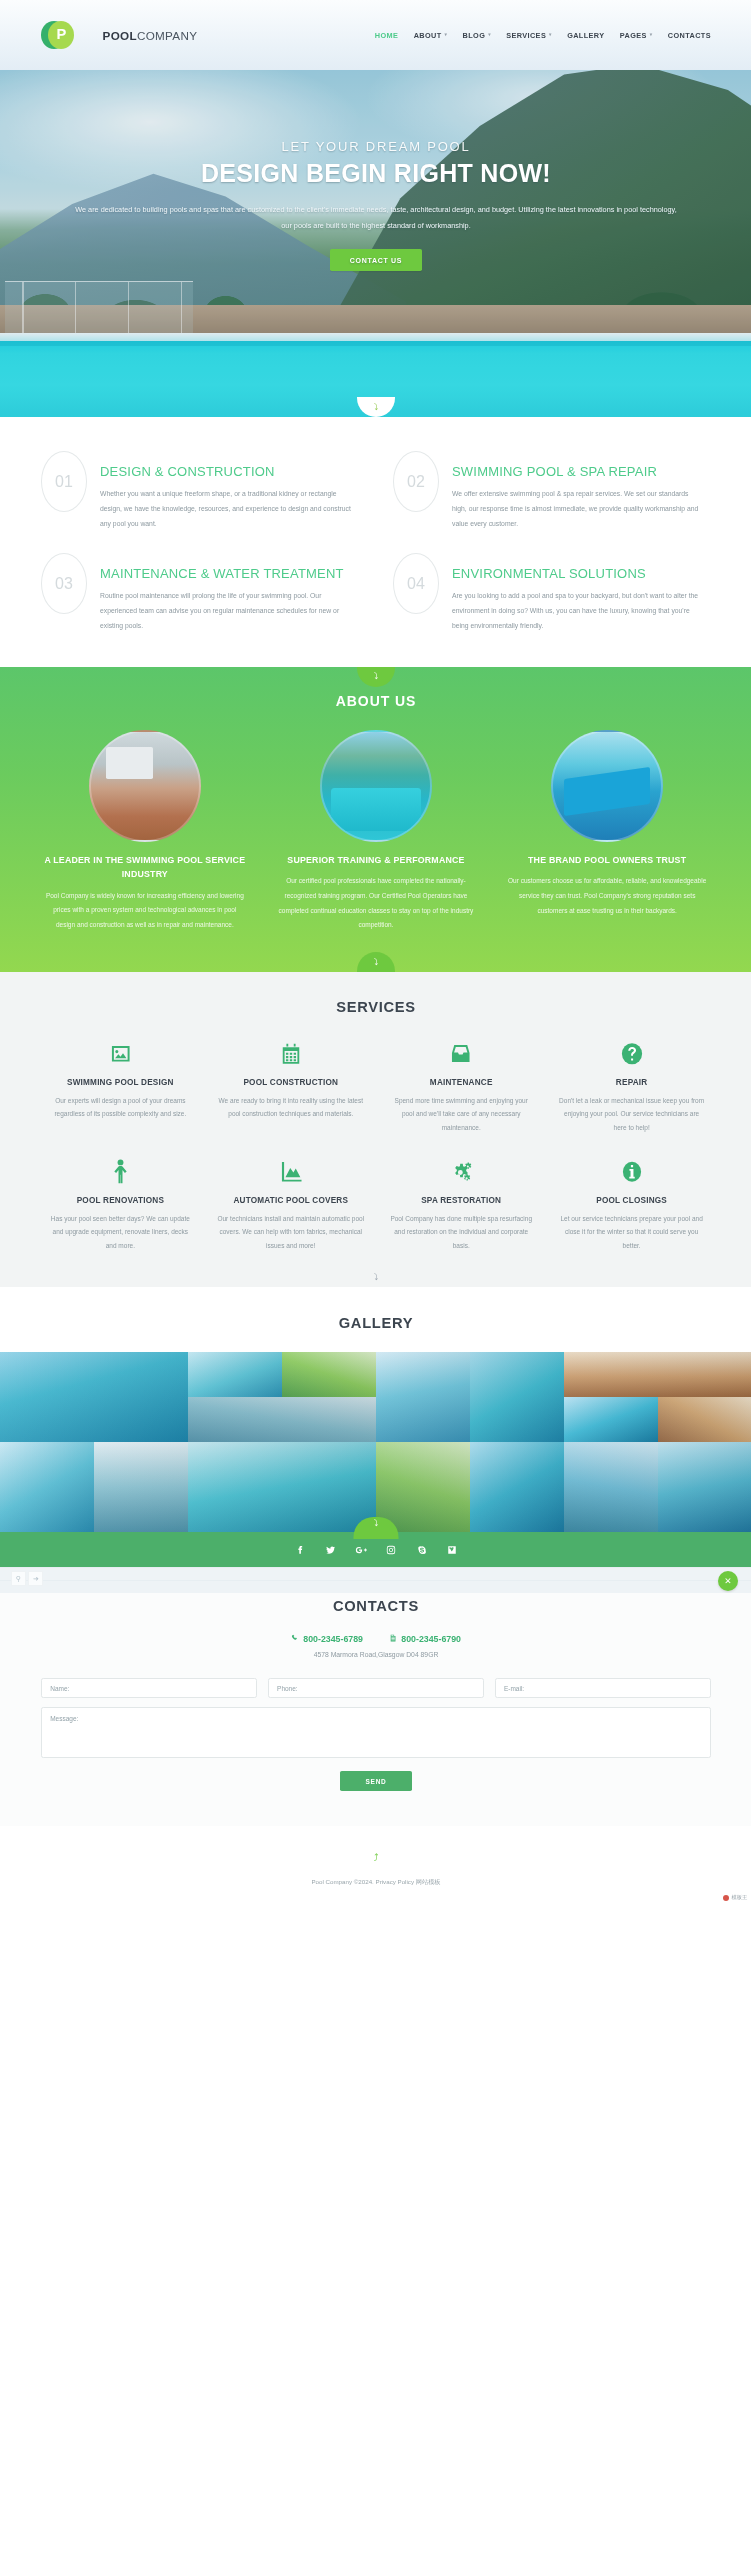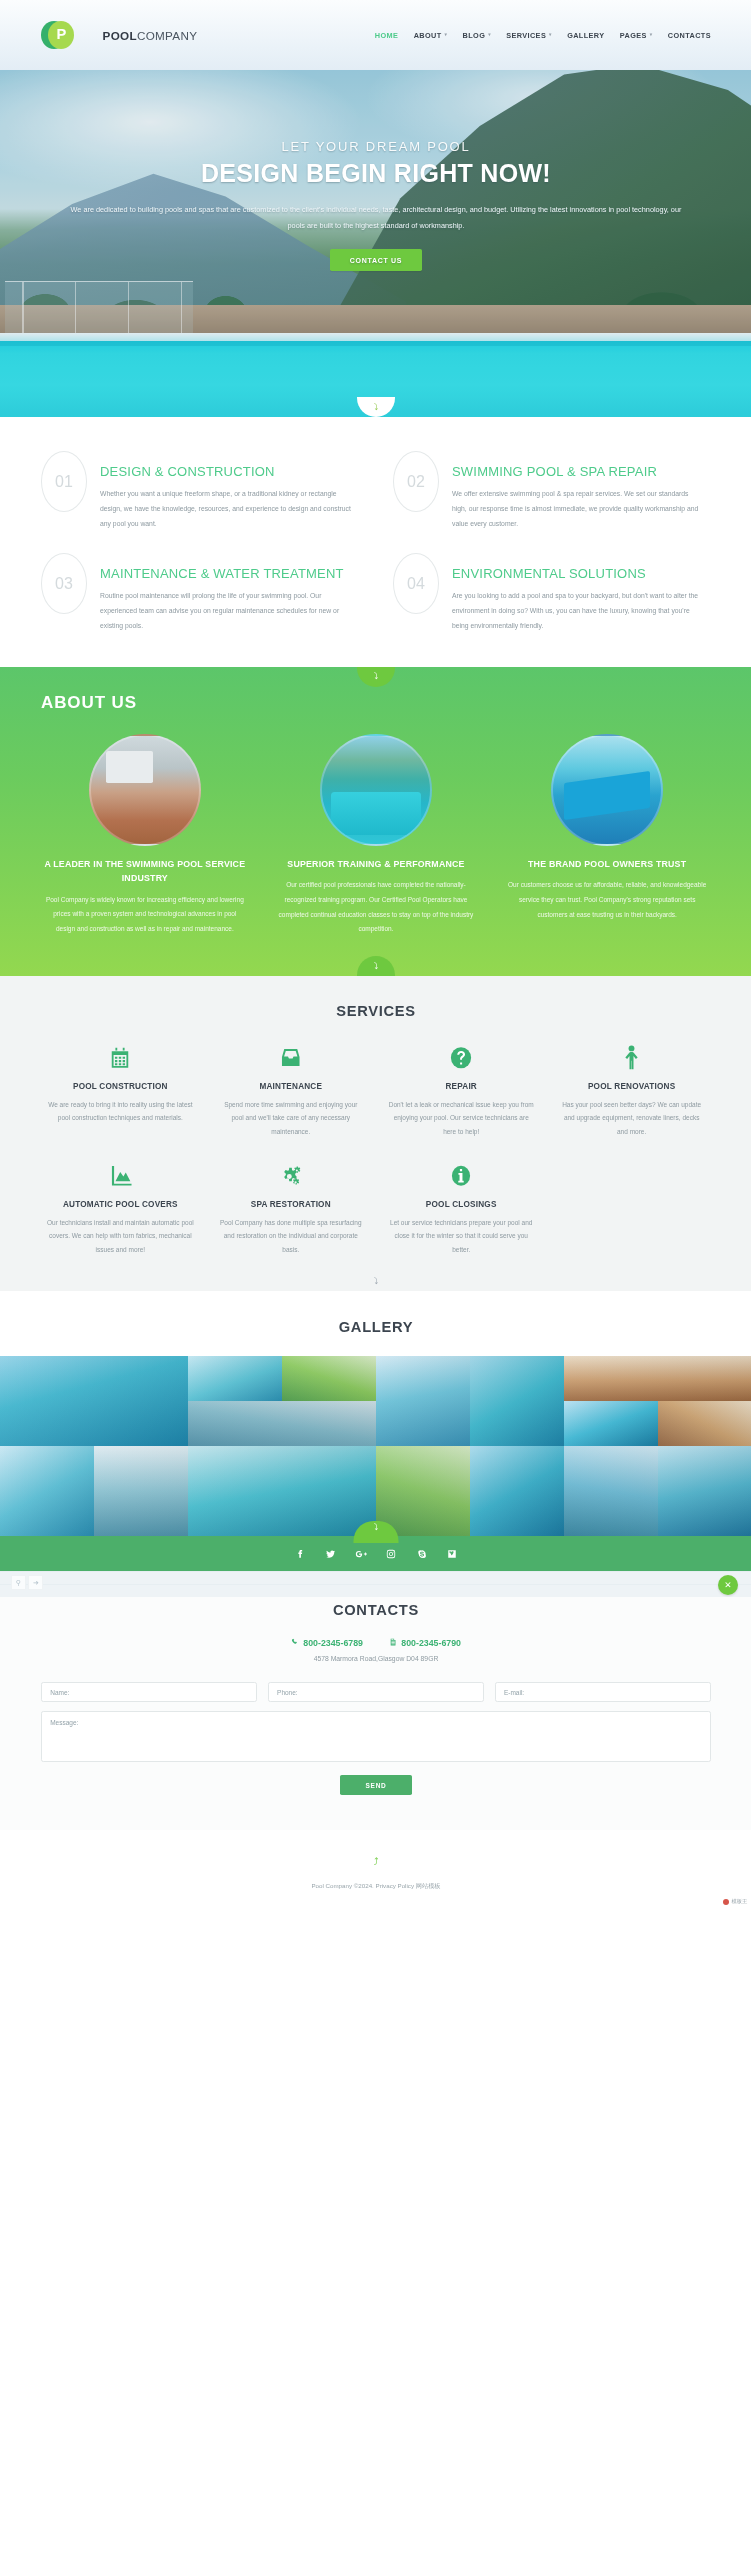--- a/index.html
+++ b/index.html
@@ -158,21 +158,21 @@
     color:#4ecb8b;font-size:13px;font-weight:normal;letter-spacing:0.2px;margin:13px 0 6.5px;
   }
   .feat-desc{font-size:6.8px;line-height:2.25;color:#8e9aa1;max-width:253px;}
 
   
   .about{
     background:linear-gradient(180deg,#5cc66a 0%,#6bcb5e 35%,#93d84f 100%);
     padding:26px 0 39px;position:relative;
   }
   .about h2{
-    color:#fff;font-size:17px;font-weight:bold;letter-spacing:0.9px;
+    text-align:center;color:#fff;font-size:14px;font-weight:bold;letter-spacing:0.9px;
     margin-bottom:21px;
   }
   .about-grid{display:grid;grid-template-columns:repeat(3,1fr);gap:23.5px;}
   .about-card{text-align:center;}
   .about-photo{
     width:112px;height:112px;border-radius:50%;margin:0 auto 11.7px;overflow:hidden;
     border:2.3px solid rgba(255,255,255,.25);position:relative;
   }
   .ph1{background:linear-gradient(180deg,#cfd9dd 0%,#b9c4c7 30%,#c9a187 52%,#b3714f 78%,#a2643f 100%);}
   .ph1:after{content:"";position:absolute;left:14%;top:14%;width:44%;height:30%;background:#e8ecee;border-radius:1.8px;}
@@ -334,21 +334,21 @@
         <i style="left:70px"></i>
         <i style="left:123px"></i>
         <i style="left:176px"></i>
     </div>
     <div class="hero-pool"></div>
     <div class="hero-overlay"></div>
 
     <div class="hero-content">
       <div class="hero-sub">LET YOUR DREAM POOL</div>
       <div class="hero-title">DESIGN BEGIN RIGHT NOW!</div>
-      <div class="hero-text">We are dedicated to building pools and spas that are customized to the client's individual needs, taste, architectural design, and budget. Utilizing the latest innovations in pool technology, our pools are built to the highest standard of workmanship.</div>
+      <div class="hero-text">We are dedicated to building pools and spas that are customized to the client's immediate needs, taste, architectural design, and budget. Utilizing the latest innovations in pool technology, our pools are built to the highest standard of workmanship.</div>
       <a class="btn-green" href="#">CONTACT US</a>
     </div>
   </div>
 
   <div class="divider">
     <div class="arrow-badge arrow-white">⤵</div>
   </div>
 
   <div class="features">
     <div class="container">
@@ -414,20 +414,29 @@
 
   <div class="divider">
     <div class="arrow-badge arrow-green" style="top:-20px;border-radius:20px 20px 0 0;">⤵</div>
   </div>
 
   <div class="services">
     <div class="container">
       <h2>SERVICES</h2>
       <div class="srv-grid">
 
+        <div class="srv">
+          <div class="srv-icon">
+            <svg width="23.5" height="23.5" viewBox="0 0 24 24">
+                <path d="M3 4h18v16H3V4zm2 2v12h14V6H5zm3 2.2a1.6 1.6 0 110 3.2 1.6 1.6 0 010-3.2zM6.2 16.6l3.4-4.2 2.1 2.6 2.6-3.4 3.5 5H6.2z"></path>
+              </svg>
+          </div>
+          <div class="srv-title">SWIMMING POOL DESIGN</div>
+          <div class="srv-desc">Our experts will design a pool of your dreams regardless of its possible complexity and size.</div>
+        </div>
 
         <div class="srv">
           <div class="srv-icon">
             <svg width="22" height="23.5" viewBox="0 0 24 24">
                 <path d="M7 1h2v3H7V1zm8 0h2v3h-2V1zM3 5h18v18H3V5zm2 4v12h14V9H5zm1.5 1.8h2.6v2.4H6.5v-2.4zm4.2 0h2.6v2.4h-2.6v-2.4zm4.2 0h2.6v2.4h-2.6v-2.4zM6.5 14.4h2.6v2.4H6.5v-2.4zm4.2 0h2.6v2.4h-2.6v-2.4zm4.2 0h2.6v2.4h-2.6v-2.4zM6.5 18h2.6v2.2H6.5V18zm4.2 0h2.6v2.2h-2.6V18zm4.2 0h2.6v2.2h-2.6V18z"></path>
               </svg>
           </div>
           <div class="srv-title">POOL CONSTRUCTION</div>
           <div class="srv-desc">We are ready to bring it into reality using the latest pool construction techniques and materials.</div>
         </div>

